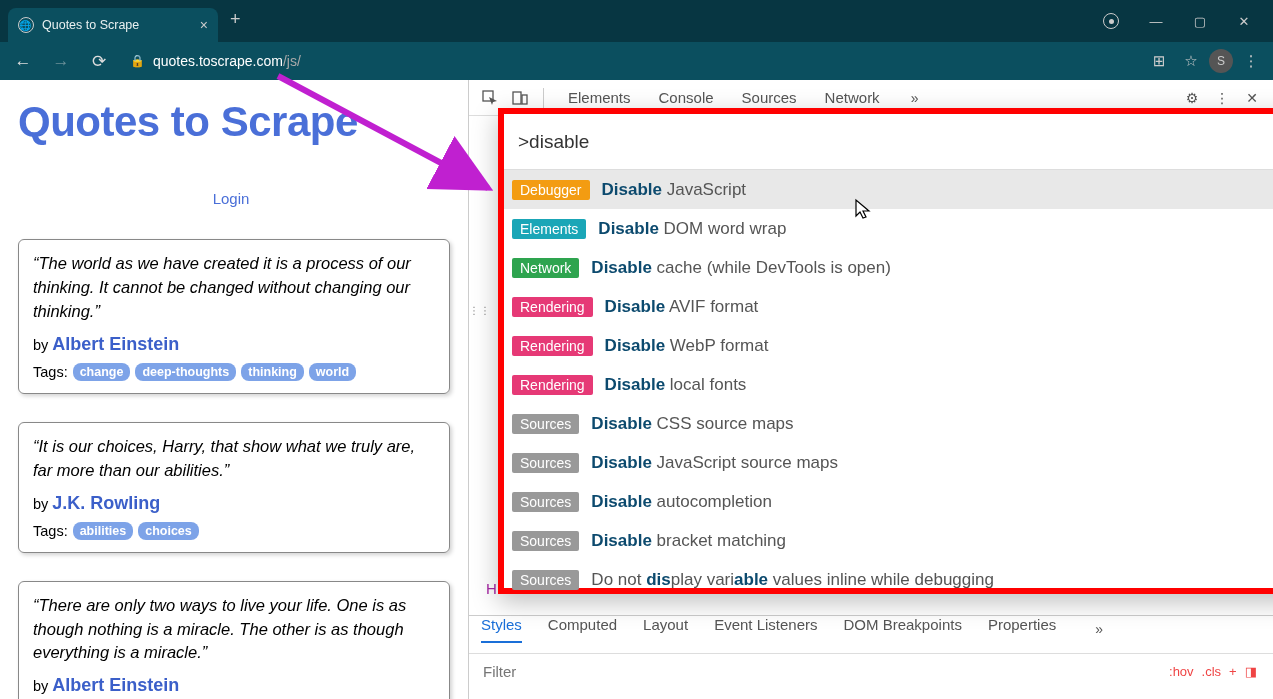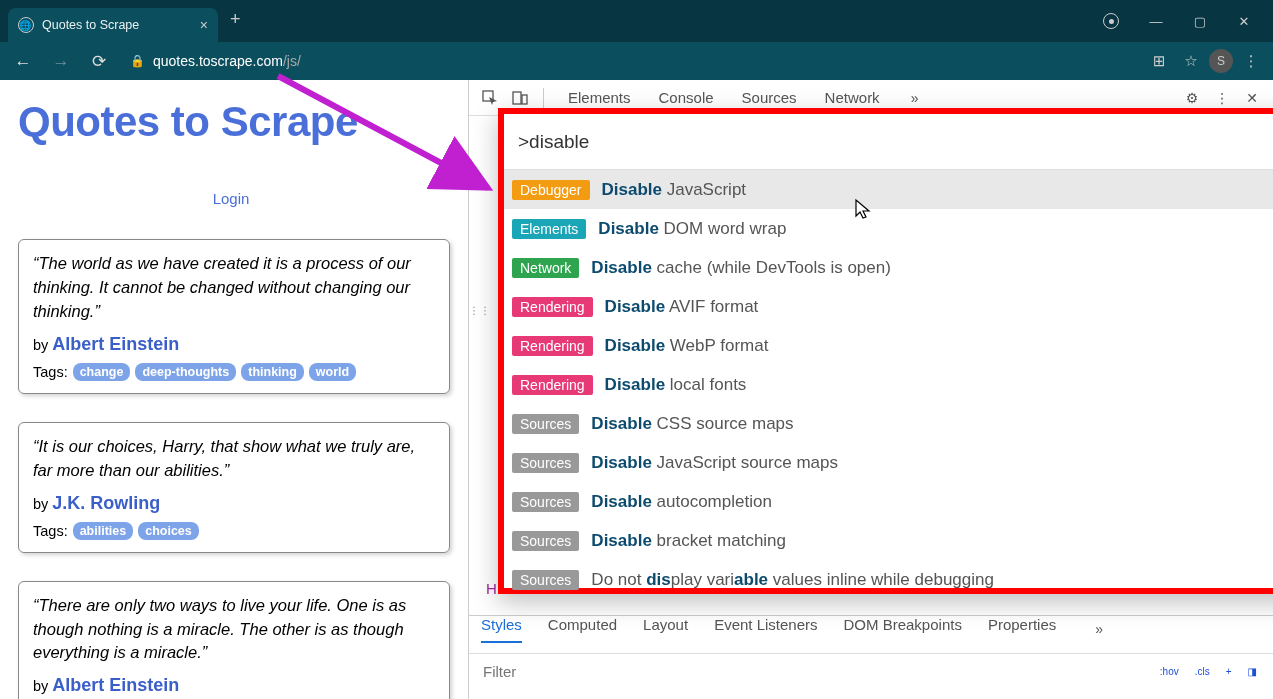--- a/index.html
+++ b/index.html
@@ -70,21 +70,21 @@
 
 
 .drag-dots { position:absolute; left:469px; top:305px; color:#888; font-size:10px; letter-spacing:1px; writing-mode:horizontal-tb;}
 
 
 .styles-bar { position:absolute; left:469px; right:0; top:615px; height:38px; border-top:1px solid #ccc; display:flex; align-items:flex-start; padding:0 12px; gap:26px; font-size:15px; color:#555; background:#fff;}
 .styles-tab { cursor:pointer; }
 .styles-tab.active { color:#1a6fd8; border-bottom:2px solid #1a6fd8; padding-bottom:8px; margin-bottom:-10px;}
 .filter-bar { position:absolute; left:469px; right:0; top:653px; height:36px; border-top:1px solid #ddd; display:flex; align-items:center; background:#fff;}
 .filter-input { flex:1; border:none; padding:0 14px; font-size:15px; color:#888; outline:none; height:100%;}
-.filter-tools { display:flex; align-items:center; gap:8px; padding:0 12px; color:#1d4ed8; font-size:10px;}
+.filter-tools { display:flex; align-items:center; gap:0; padding:0 12px; color:#ef4444; font-size:13px;}
 .ftool { cursor:pointer; padding:2px 4px;}
 .html-edge { position:absolute; left:486px; top:580px; color:#a626a4; font-size:15px;}
 </style>
 </head>
 <body>
 
 <div class="titlebar">
   <div class="tab">
     <span class="tab-favicon">🌐</span>
     <span>Quotes to Scrape</span>

